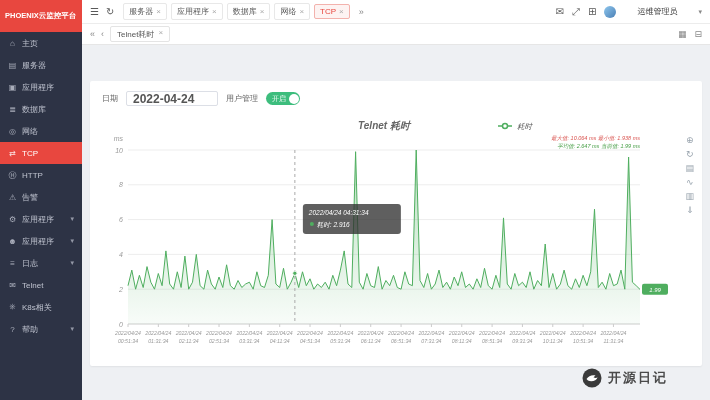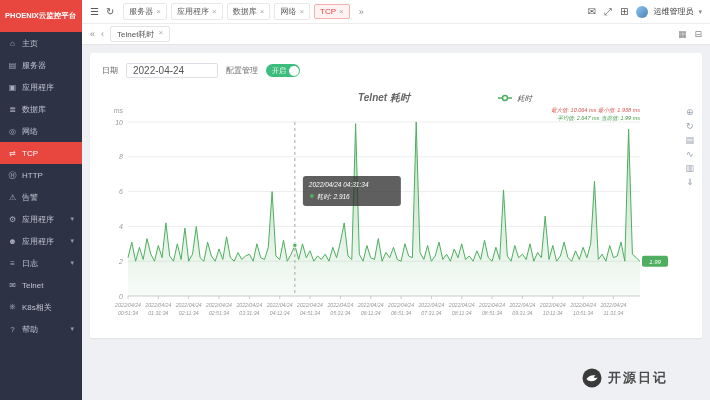--- a/index.html
+++ b/index.html
@@ -23,35 +23,35 @@
   .topbar { height:24px; background:#fff; border-bottom:1px solid #ececec; display:flex; align-items:center; padding:0 8px; gap:7px; }
   .tb-icon { color:#595959; font-size:10px; cursor:pointer; line-height:1; }
   .tabs { display:flex; gap:4px; align-items:center; margin-left:2px; }
   .tab { font-size:8px; color:#595959; background:#fff; border:1px solid #e8e8e8; border-radius:2px;
     padding:2px 5px; display:flex; gap:3px; align-items:center; cursor:pointer; white-space:nowrap; }
   .tab.active { color:#e8473f; border-color:#f3b2ad; background:#fdf3f2; }
   .tab .x { color:#aaa; font-size:8px; line-height:1; }
   .tabs-overflow { font-size:9px; color:#888; margin-left:2px; }
   .tb-right { margin-left:auto; display:flex; align-items:center; gap:8px; }
   .avatar { width:12px; height:12px; border-radius:50%; background:linear-gradient(135deg,#8fc7ee,#4a7fb5); }
-  .user { font-size:8px; color:#333; display:flex; align-items:center; gap:5px; cursor:pointer; }
+  .user { font-size:8px; color:#333; display:flex; align-items:center; gap:21px; cursor:pointer; }
   .caret { font-size:7px; color:#888; }
   
   .tabstrip { height:21px; background:#fff; border-bottom:1px solid #e6e6e6; display:flex; align-items:center; padding:0 8px; gap:6px; }
   .ts-btn { font-size:9px; color:#888; cursor:pointer; line-height:1; }
   .ts-tab { font-size:8px; border:1px solid #e4e4e4; border-radius:2px; padding:1.5px 6px; color:#555;
     display:flex; gap:4px; background:#fff; cursor:pointer; white-space:nowrap; }
   .ts-tab .x { color:#aaa; font-size:8px; line-height:1; }
   .ts-right { margin-left:auto; display:flex; gap:8px; }
   
   .content { flex:1; padding:8px; position:relative; }
-  .card { background:#fff; border-radius:2px; box-shadow:0 1px 2px rgba(0,0,0,.06); padding:8px 10px; position:relative; }
+  .card { background:#fff; border-radius:2px; box-shadow:0 1px 2px rgba(0,0,0,.06); padding:8px 10px; position:relative;margin-top:28px; }
   .filter { display:flex; align-items:center; gap:8px; font-size:8px; color:#666; padding:2px 2px 8px; }
   .date-input { border:1px solid #dcdfe6; border-radius:2px; height:15px; width:92px; display:flex;
-    align-items:center; padding:0 6px; font-size:10px; color:#555; background:#fff; cursor:text; }
+    align-items:center; padding:0 6px; font-size:12px; color:#555; background:#fff; cursor:text;font-weight:bold; }
   .toggle { width:34px; height:13px; border-radius:7px; background:#3dbd7d; position:relative; display:flex;
     align-items:center; color:#fff; font-size:7px; padding-left:6px; cursor:pointer; }
   .toggle .knob { position:absolute; right:1.5px; top:1.5px; width:10px; height:10px; border-radius:50%; background:#fff; }
   .chart-wrap { position:relative;font-style:italic; }
   .toolbox { position:absolute; right:-2px; top:22px; display:flex; flex-direction:column; gap:5px;
     color:#98a3ad; font-size:9px; text-align:center; line-height:1; }
   .toolbox span { cursor:pointer; }
   
   .footer-brand { position:absolute; right:42px; bottom:12px; display:flex; align-items:center; gap:6px; }
   .brand-text { font-size:13px; font-weight:bold; color:#4a4a4a; letter-spacing:2px; }
@@ -178,21 +178,21 @@
       <span class="ts-btn">▦</span>
       <span class="ts-btn">⊟</span>
     </div>
   </div>
 
   <div class="content">
     <div class="card">
       <div class="filter">
         <span>日期</span>
         <span class="date-input">2022-04-24</span>
-        <span>配置管理</span>
+        <span>用户管理</span>
         <span class="toggle">
           <span>开启</span>
           <span class="knob"></span>
         </span>
       </div>
       <div class="chart-wrap">
         <svg width="580" height="240" viewBox="0 0 580 240">
           <defs>
             <linearGradient id="ag" x1="0" y1="0" x2="0" y2="1">
               <stop offset="0%" id="ag-from" stop-color="rgba(79,174,95,0.40)"></stop>

